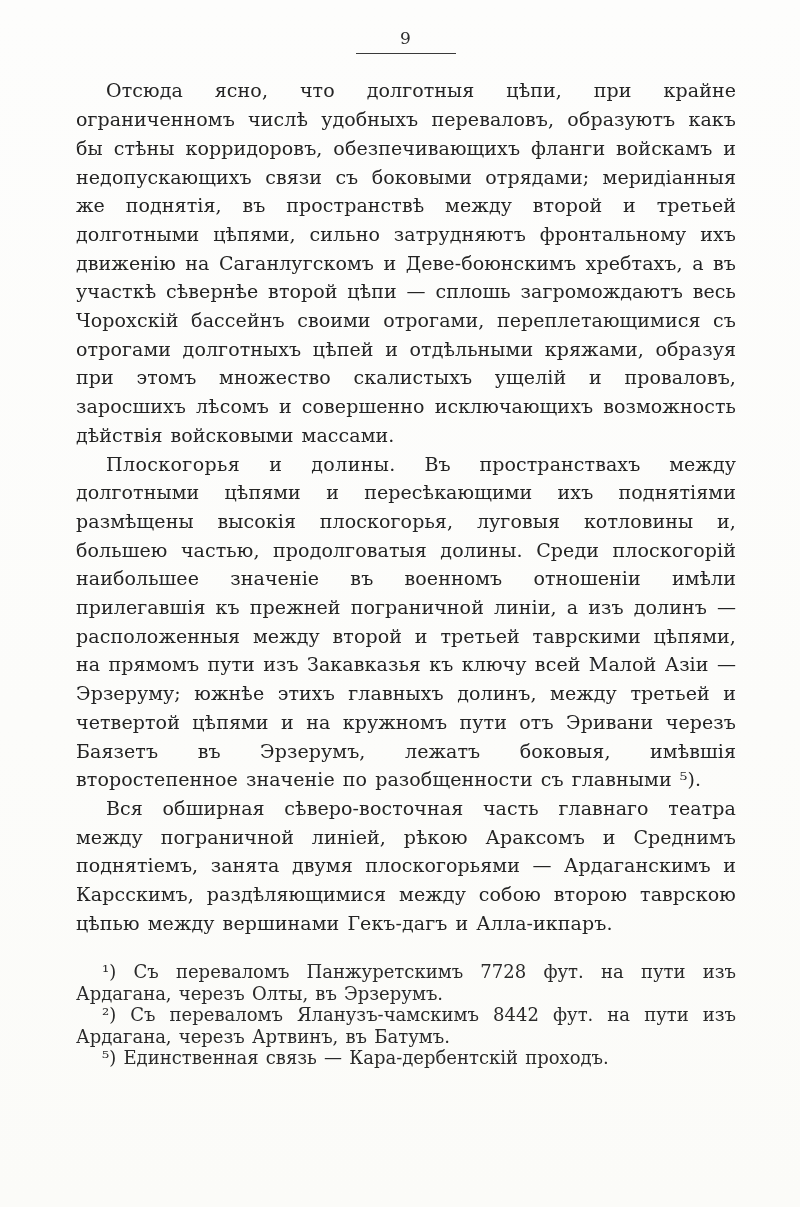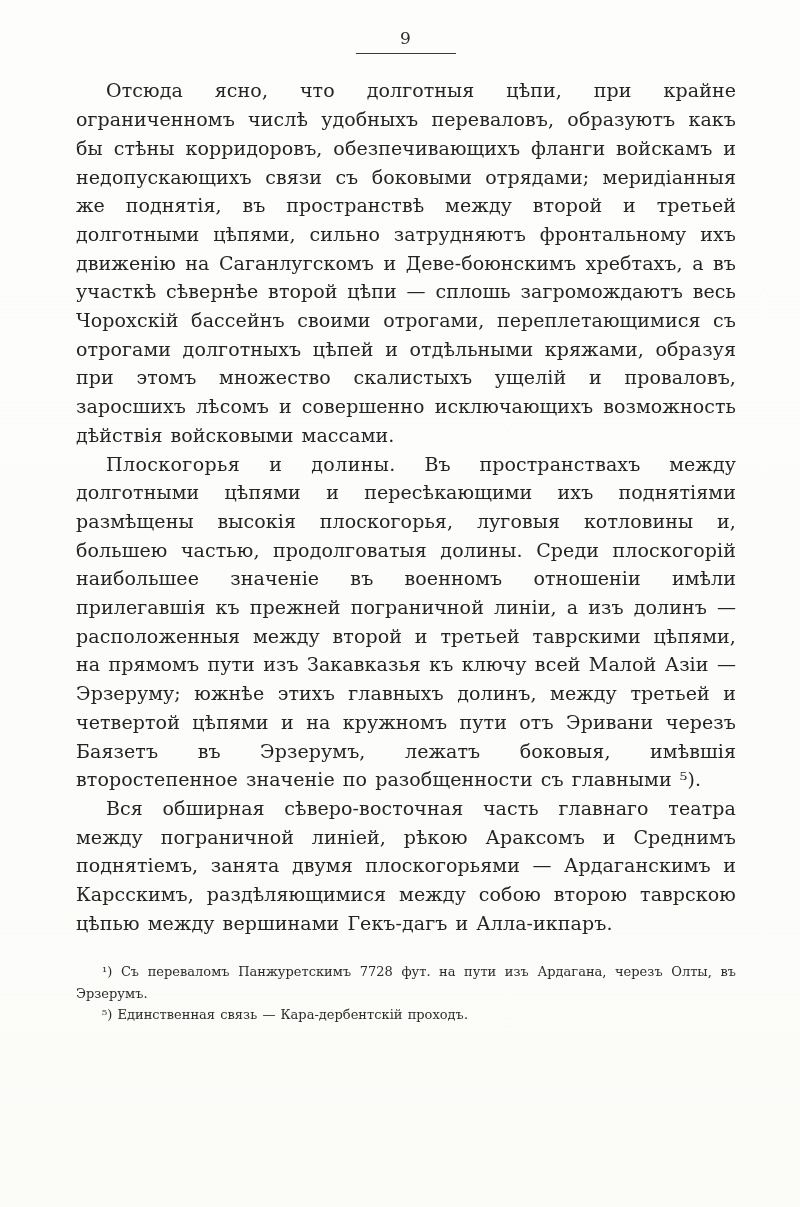--- a/index.html
+++ b/index.html
@@ -57,21 +57,21 @@
   .run-in-heading {
     font-weight: normal;
     letter-spacing: 0.02em;
   }
 
   .footnotes {
     margin-top: 24px;
   }
 
   .footnotes p.footnote {
-    font-size: 13px;
+    font-size: 18px;
     line-height: 21.5px;
     text-align: justify;
     text-indent: 26px;
     word-spacing: 0.08em;
     color: #2a2a2a;
   }
 
   .fn-marker {
     white-space: nowrap;
   }
@@ -100,20 +100,24 @@
 
   </main>
 
   <footer class="footnotes">
 
     <p class="footnote">
       <span class="fn-marker">¹)</span>
       <span>Съ переваломъ Панжуретскимъ 7728 фут. на пути изъ Ардагана, черезъ Олты, въ Эрзерумъ.</span>
     </p>
 
+    <p class="footnote">
+      <span class="fn-marker">²)</span>
+      <span>Съ переваломъ Яланузъ-чамскимъ 8442 фут. на пути изъ Ардагана, черезъ Артвинъ, въ Батумъ.</span>
+    </p>
 
 
 
     <p class="footnote">
       <span class="fn-marker">⁵)</span>
       <span>Единственная связь — Кара-дербентскій проходъ.</span>
     </p>
 
   </footer>
 

